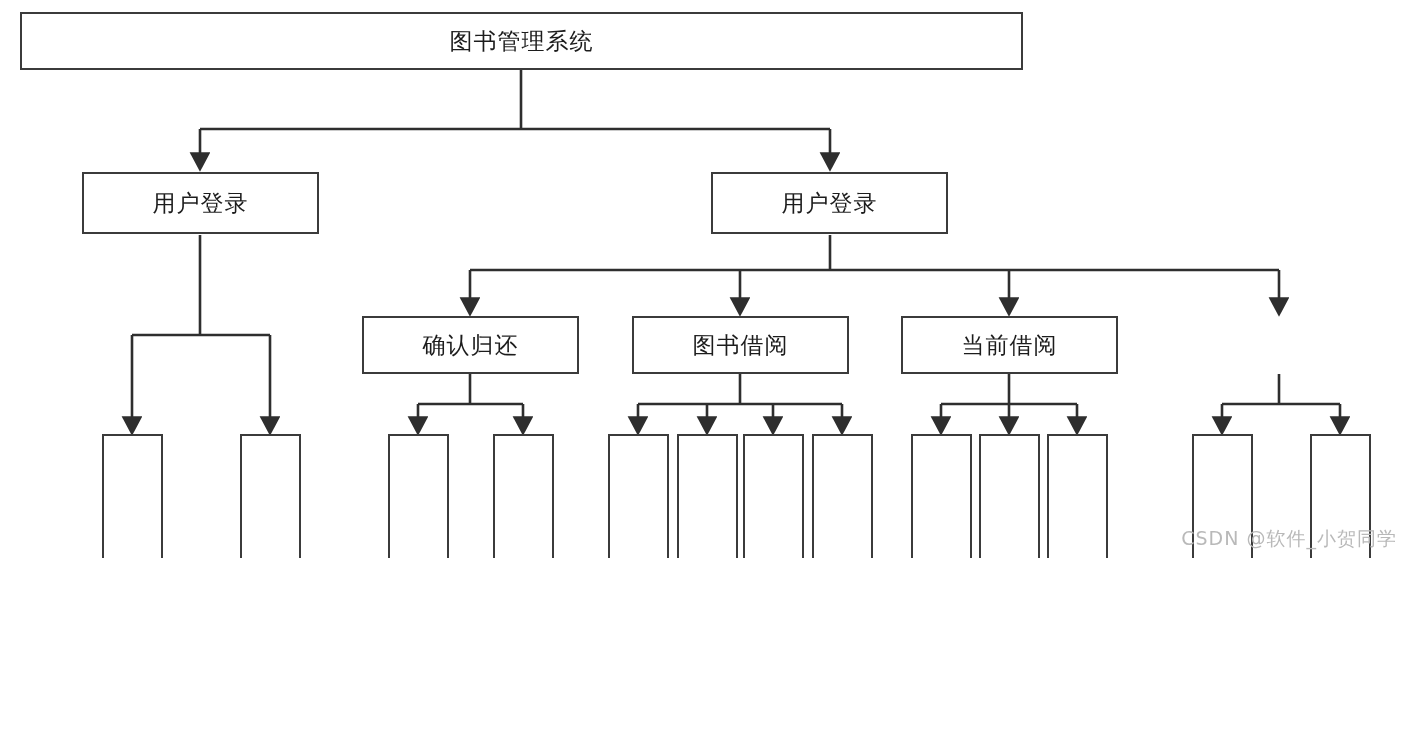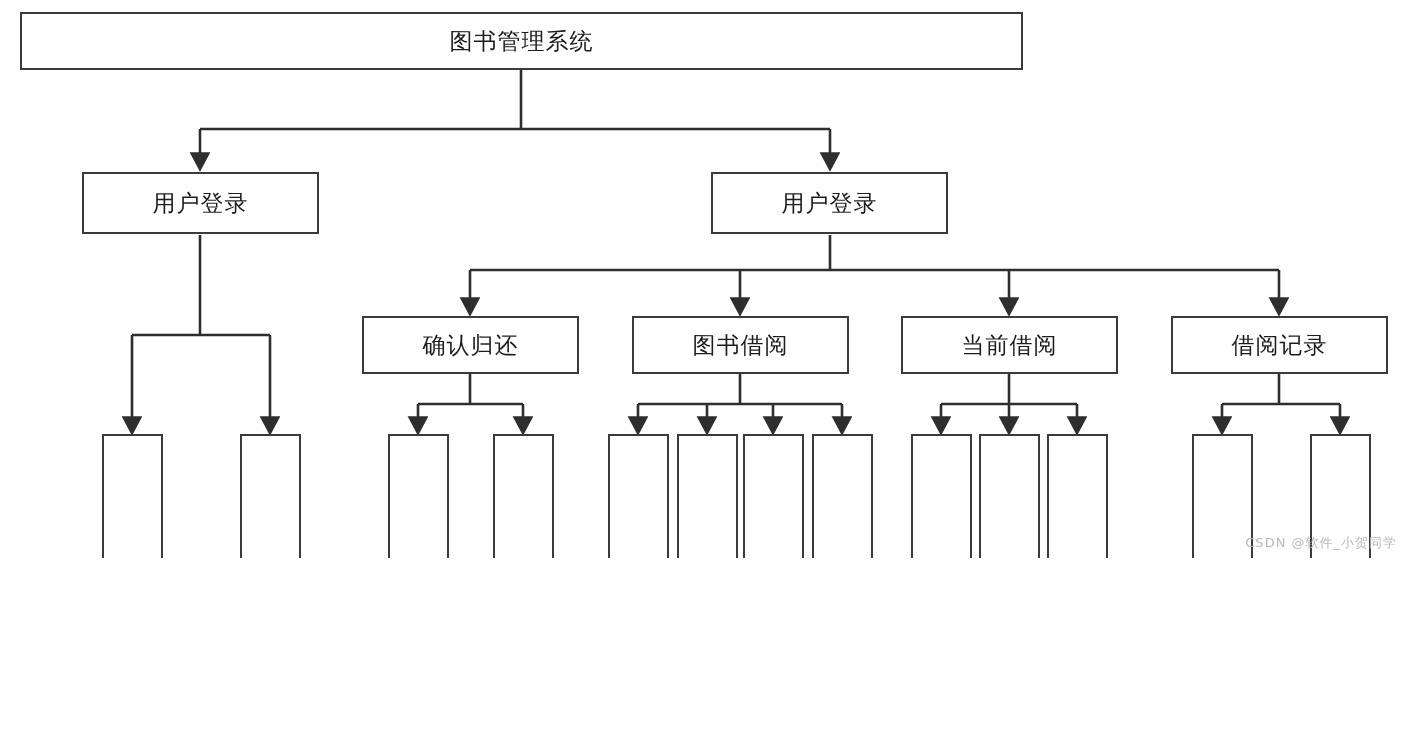--- a/index.html
+++ b/index.html
@@ -48,21 +48,21 @@
   .node.v .vlabel{
     writing-mode:vertical-rl;
     text-orientation:upright;
     display:block;
   }
   .root{ font-size:24px; }
   .watermark{
     position:absolute;
     right:8px;
     bottom:6px;
-    font-size:13px;
+    font-size:19px;
     color:#b9b9b9;
     letter-spacing:1px;
     white-space:nowrap;
     font-family:"DejaVu Sans","Liberation Sans",sans-serif;
   }
 </style>
 </head>
 <body>
 
 <div id="stage">
@@ -130,23 +130,20 @@
 
   <div class="node h" style="left:362px;top:316px;width:217px;height:58px;">
     <span>确认归还</span>
   </div>
   <div class="node h" style="left:901px;top:316px;width:217px;height:58px;">
     <span>当前借阅</span>
   </div>
   <div class="node h" style="left:632px;top:316px;width:217px;height:58px;">
     <span>图书借阅</span>
   </div>
-  <div class="node h" style="left:1171px;top:316px;width:217px;height:58px;">
-    <span>借阅记录</span>
-  </div>
 
   <div class="node v" style="left:102px;top:434px;width:61px;height:300px;">
     <span class="vlabel">用户登录</span>
   </div>
   <div class="node v" style="left:240px;top:434px;width:61px;height:300px;">
     <span class="vlabel">注销登录</span>
   </div>
 
   <div class="node v" style="left:388px;top:434px;width:61px;height:300px;">
     <span class="vlabel">查询图书</span>

